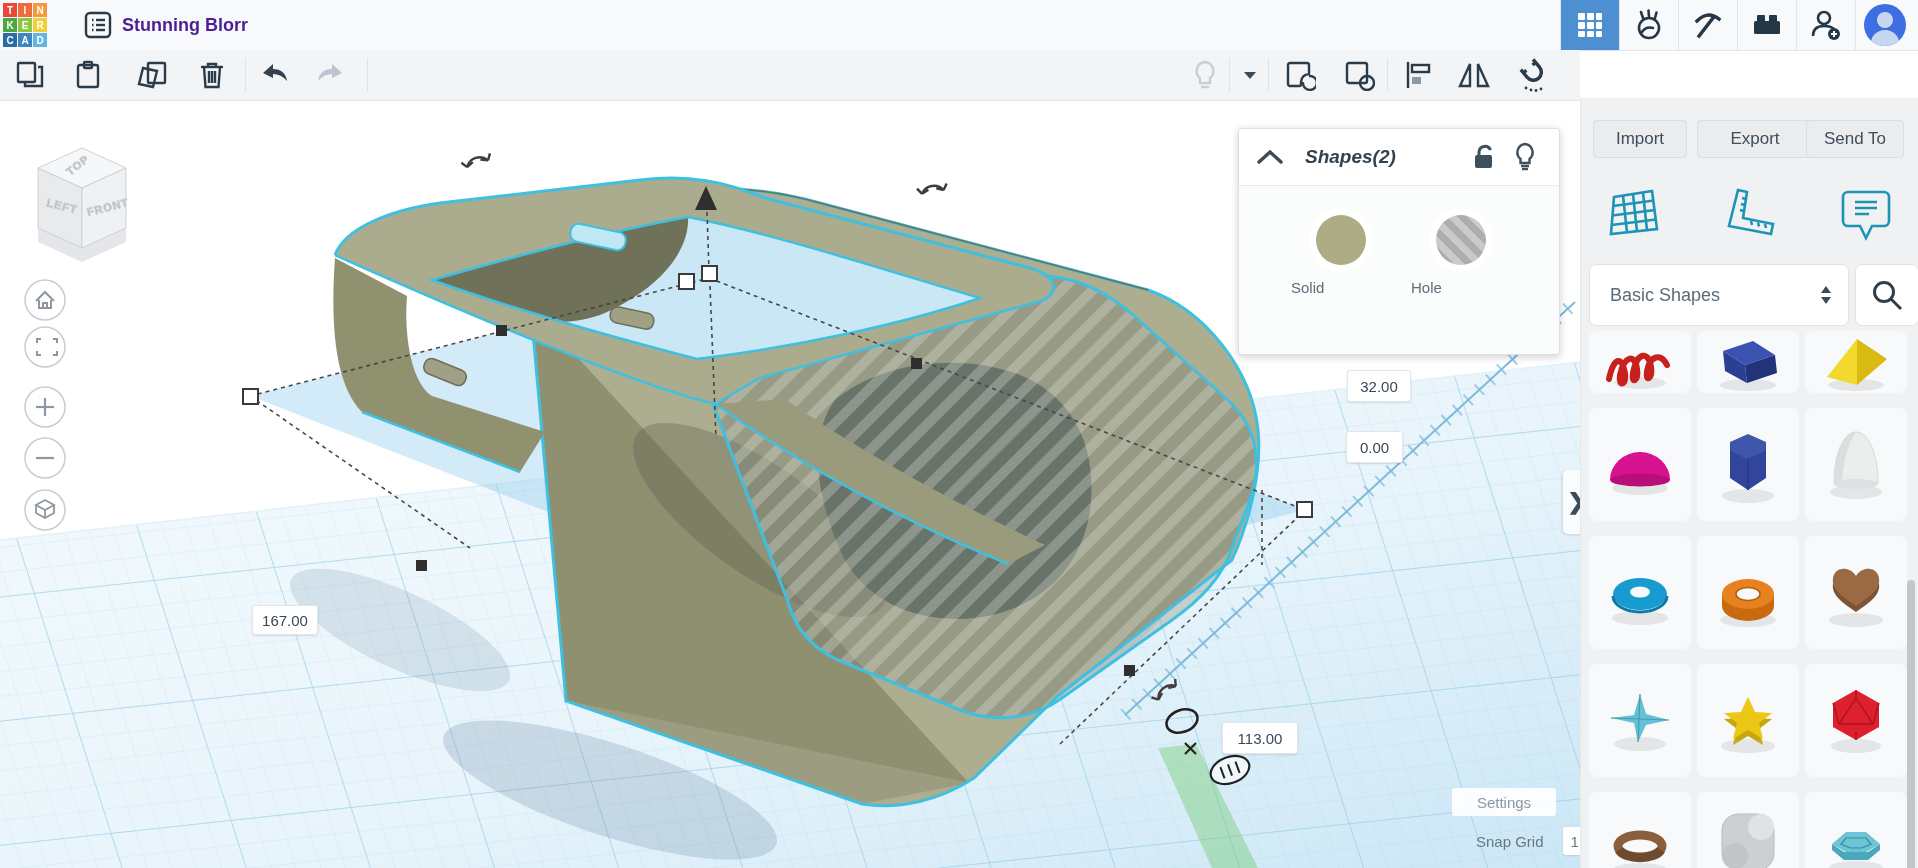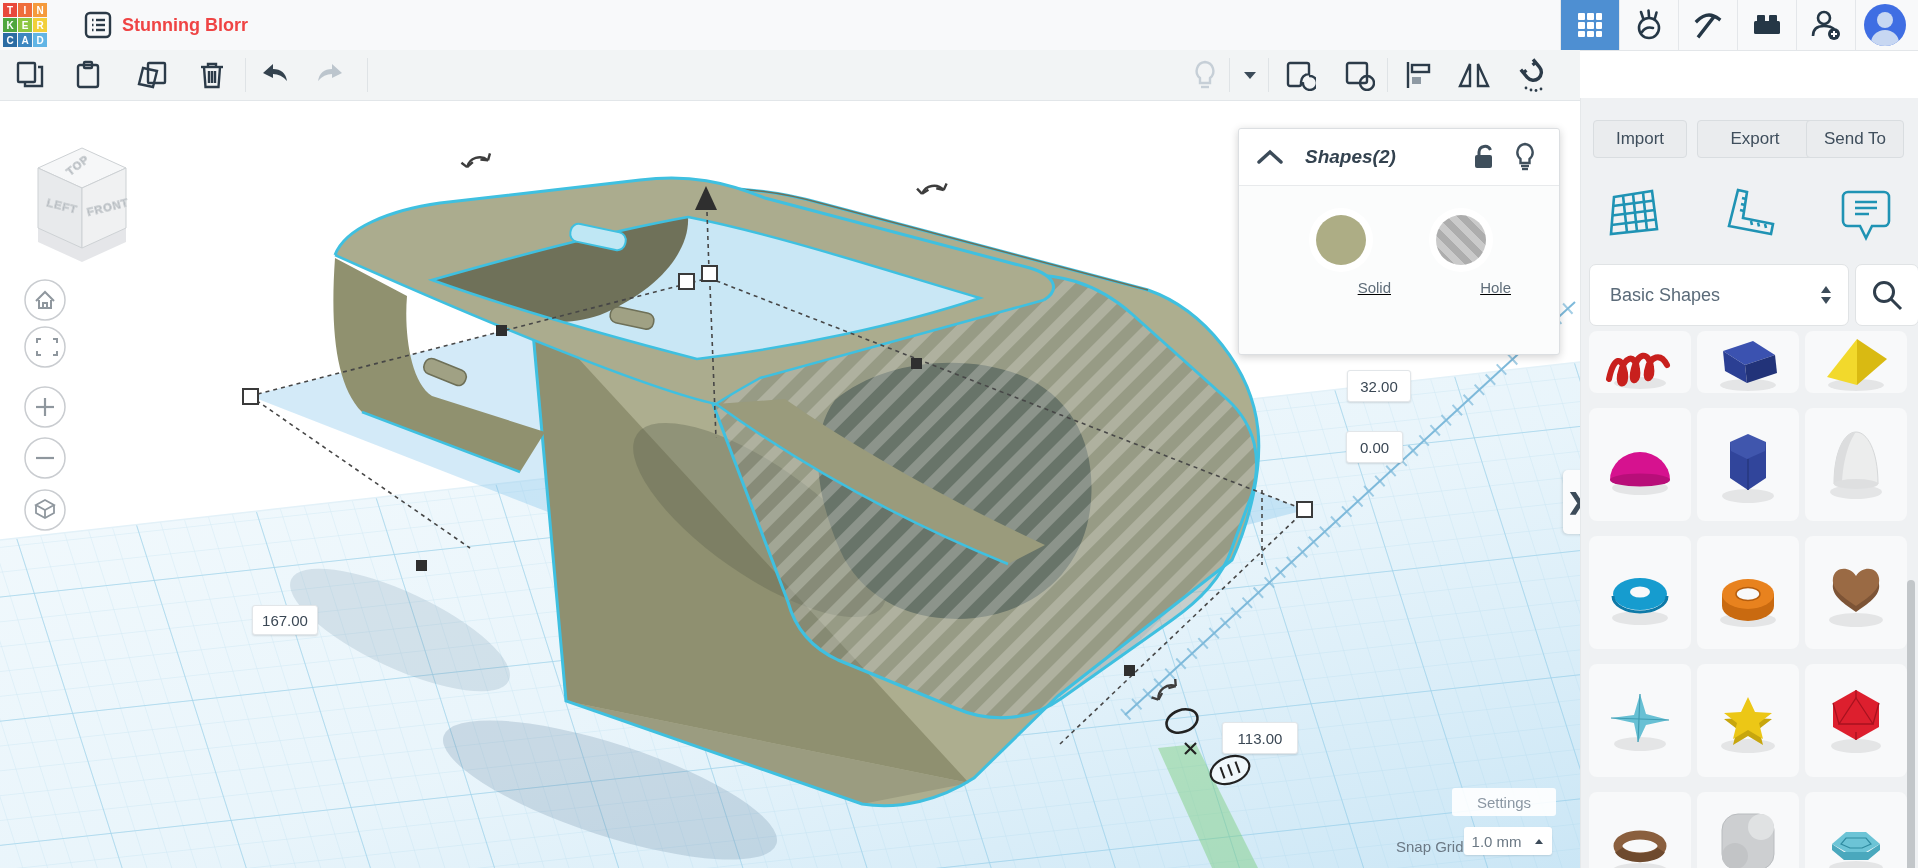--- a/index.html
+++ b/index.html
@@ -3,36 +3,36 @@
 <meta charset="utf-8">
 <style>
   html,body{margin:0;padding:0;background:#fff;width:1918px;height:868px;overflow:hidden;
     font-family:"Liberation Sans",sans-serif;-webkit-font-smoothing:antialiased;}
   .abs{position:absolute;}
   
   #header{position:absolute;left:0;top:0;width:1918px;height:50px;background:#f8f9fa;border-bottom:1px solid #e3e6e9;z-index:30;}
   #logo{position:absolute;left:3px;top:3px;width:44px;height:44px;display:grid;grid-template-columns:repeat(3,1fr);grid-template-rows:repeat(3,1fr);gap:1px;}
   #logo .t{display:flex;align-items:center;justify-content:center;color:#fff;font-size:10px;font-weight:bold;}
   #doc-icon{position:absolute;left:84px;top:11px;width:28px;height:28px;}
-  #title{position:absolute;left:122px;top:0;height:50px;line-height:50px;font-size:18px;font-weight:700;color:#ef4444;}
+  #title{position:absolute;left:122px;top:0;height:50px;line-height:50px;font-size:18px;font-weight:700;color:#4c1d95;}
   #savestatus{position:absolute;right:387px;top:0;height:50px;line-height:50px;font-size:17px;color:#c3ccd5;font-weight:600;}
   #navcells{position:absolute;right:0;top:0;width:358px;height:50px;display:flex;}
   .navcell{width:59px;height:50px;border-left:1px solid #e4e7ea;display:flex;align-items:center;justify-content:center;box-sizing:border-box;}
   .navcell.active{background:#4e8fd2;}
   
   #toolbar{position:absolute;left:0;top:50px;width:1580px;height:50px;background:#f2f4f5;border-bottom:1px solid #e2e6e9;z-index:30;}
   .tbtn{position:absolute;top:8px;width:36px;height:34px;display:flex;align-items:center;justify-content:center;}
   .tsep{position:absolute;top:8px;width:1px;height:34px;background:#dfe3e6;}
   
   #canvas{position:absolute;left:0;top:100px;width:1580px;height:768px;background:#fff;z-index:1;}
   .dimlabel{position:absolute;background:#fff;border:1px solid #e2e6e9;border-radius:3px;box-shadow:0 1px 2px rgba(0,0,0,.12);
     font-size:15px;color:#3a4754;display:flex;align-items:center;justify-content:center;z-index:12;}
   #settings-btn{position:absolute;left:1452px;top:788px;width:104px;height:28px;background:rgba(255,255,255,.9);border-radius:3px;
     font-size:15px;color:#8b97a3;display:flex;align-items:center;justify-content:center;z-index:12;}
-  #snapgrid{position:absolute;left:1396px;top:827px;height:28px;display:flex;align-items:flex-end;gap:0;z-index:12;}
+  #snapgrid{position:absolute;left:1476px;top:827px;height:28px;display:flex;align-items:center;gap:19px;z-index:12;}
   #snapgrid .lbl{font-size:15px;color:#6b7884;}
   #snapgrid .dd{width:88px;height:28px;background:#fff;border-radius:3px;display:flex;align-items:center;justify-content:space-between;
     padding:0 8px;box-sizing:border-box;font-size:15px;color:#6b7884;box-shadow:0 1px 2px rgba(0,0,0,.10);}
   #collapse-tab{position:absolute;left:1563px;top:470px;width:27px;height:64px;background:#fafbfc;border-radius:5px 0 0 5px;
     box-shadow:-1px 1px 3px rgba(0,0,0,.12);display:flex;align-items:center;justify-content:center;z-index:12;
     font-size:22px;color:#3c4b59;font-weight:bold;}
   
   #rpanel{position:absolute;left:1580px;top:50px;width:338px;height:818px;background:#eff1f3;border-left:1px solid #e5e8ea;z-index:20;margin-top:48px;}
   .rbtn{position:absolute;top:22px;height:38px;background:#eaecee;border:1px solid #d9dde0;border-radius:4px;box-sizing:border-box;
     font-size:17px;color:#3f4e5c;display:flex;align-items:center;justify-content:center;}
@@ -42,21 +42,21 @@
     font-size:18px;color:#5b6b79;}
   #search-btn{position:absolute;left:274px;top:166px;width:64px;height:62px;background:#fff;border:1px solid #e0e3e5;border-radius:7px;
     box-sizing:border-box;display:flex;align-items:center;justify-content:center;}
   .tile{position:absolute;width:102px;background:#f8f9fa;border-radius:8px;overflow:hidden;}
   #scrollthumb{position:absolute;left:326px;top:482px;width:8px;height:330px;background:#c2c6c9;border-radius:4px;}
   
   #shapespanel{position:absolute;left:1238px;top:128px;width:322px;height:227px;background:#fbfcfc;border:1px solid #dcdfe2;
     border-radius:3px;box-shadow:0 2px 8px rgba(0,0,0,.18);z-index:40;box-sizing:border-box;}
   #sp-head{position:absolute;left:0;top:0;right:0;height:56px;background:#fff;border-bottom:1px solid #e8eaec;border-radius:3px 3px 0 0;font-style:italic;}
   #sp-title{position:absolute;left:66px;top:0;height:56px;line-height:56px;font-size:19px;font-weight:700;color:#33424f;}
-  .swatch{position:absolute;top:86px;width:100px;text-align:right;text-decoration:underline;}
+  .swatch{position:absolute;top:86px;width:100px;text-align:left;}
   .swcirc{width:50px;height:50px;border-radius:50%;margin:0 auto;box-shadow:0 0 0 7px #fff;}
   .swlabel{margin-top:14px;font-size:15px;color:#5f6d79;}
   svg{display:block;}
   text{font-family:"Liberation Sans",sans-serif;}
 </style>
 </head>
 <body>
 
 <div id="header">
   <div id="logo">

